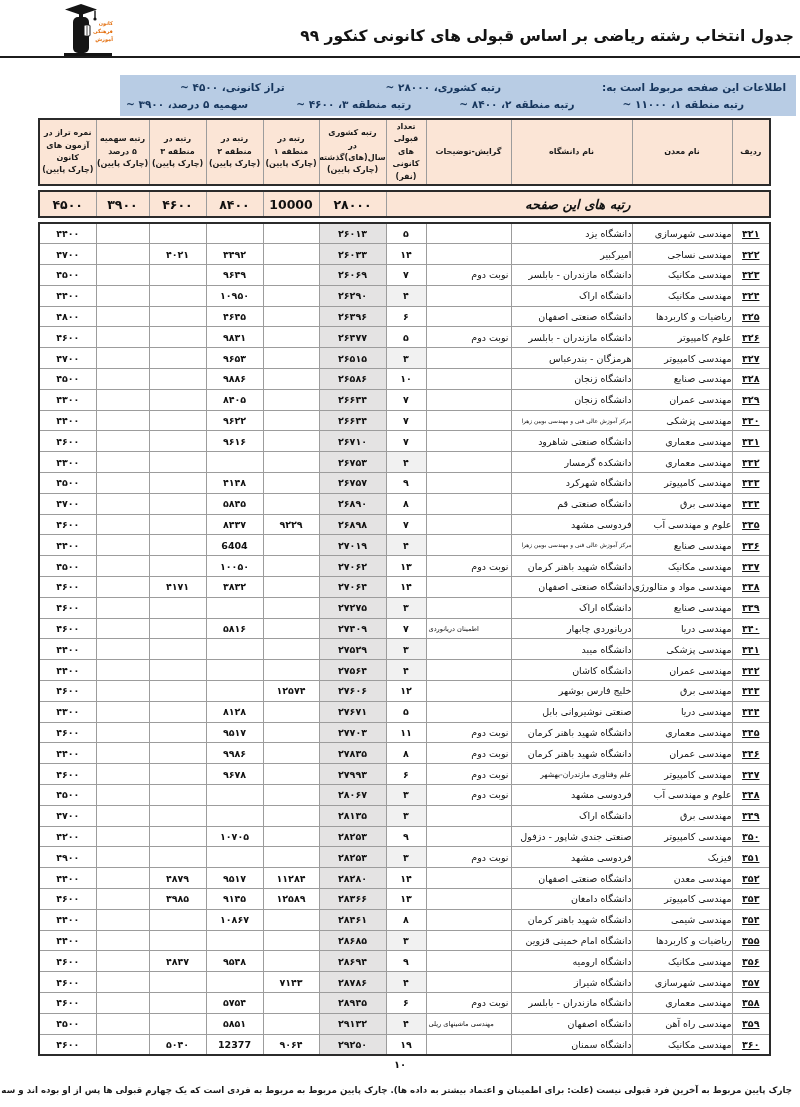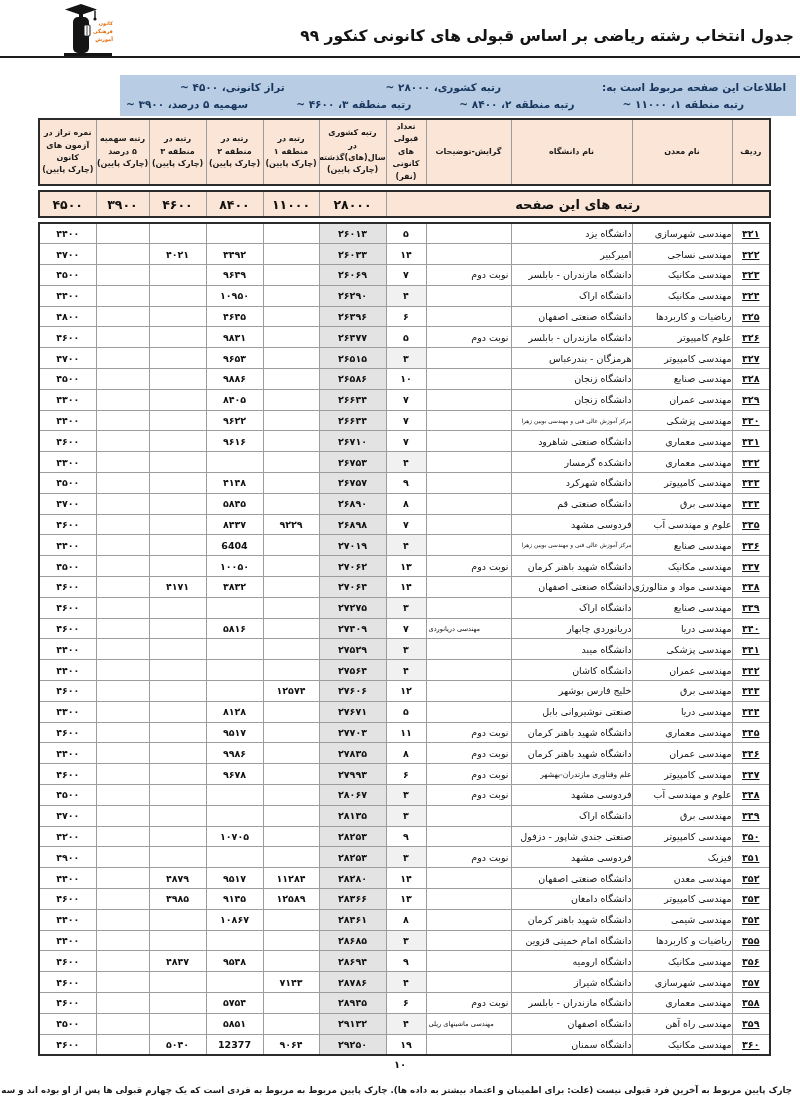--- a/index.html
+++ b/index.html
@@ -46,21 +46,21 @@
   .grid th,.grid td{border:1px solid var(--grid_line);overflow:hidden;white-space:nowrap;padding:0;}
   .hdr th{
     background:var(--header_bg);height:66px;vertical-align:middle;text-align:center;
     font-size:8px;font-weight:bold;line-height:1.55;white-space:pre-line;color:#1a1a1a;
   }
   .sum-table{margin-top:4px;}
   .sum-table td{
     background:var(--header_bg);height:26px;text-align:center;vertical-align:middle;
     font-weight:bold;font-size:12.5px;color:#111;
   }
-  .sum-table td.sum-label{font-size:13px;}
+  .sum-table td.sum-label{font-size:13px;font-style:italic;}
   .data-table{margin-top:4px;}
   .data-table td{height:20.8px;vertical-align:middle;font-size:9.5px;}
   .c-row{font-weight:bold;text-align:center;font-size:9.5px;text-decoration:underline;}
   .c-field{text-align:right;padding:0 3px 0 1px;}
   .c-univ{text-align:right;padding:0 3px 0 1px;}
   .c-univ.small{font-size:7.5px;}
   .c-univ.tiny{font-size:5.8px;}
   .c-note{font-size:8px;}
   .c-note.tag{text-align:right;padding-right:2px;}
   .c-note.spec{font-size:6.6px;text-align:left;padding-left:2px;}
@@ -171,21 +171,21 @@
         <col style="width:56px">
         <col style="width:57px">
       <col style="width:57px">
         <col style="width:53px">
         <col style="width:57px">
     </colgroup>
     <tbody>
         <tr>
       <td class="sum-label" colspan="5">رتبه های این صفحه</td>
       <td>۲۸۰۰۰</td>
-      <td>۱۱۰۰۰</td>
+      <td>10000</td>
       <td>۸۴۰۰</td>
       <td>۴۶۰۰</td>
       <td>۳۹۰۰</td>
       <td>۴۵۰۰</td>
     </tr>
   </tbody>
     </table>
 
   <table class="grid data-table">
     <colgroup>
@@ -446,21 +446,21 @@
           <td class="c-num"></td>
           <td class="c-num"></td>
           <td class="c-num"></td>
           <td class="c-num"></td>
           <td class="c-score">۴۶۰۰</td>
         </tr>
         <tr>
           <td class="c-row">۳۴۰</td>
           <td class="c-field">مهندسی دریا</td>
           <td class="c-univ">دریانوردی چابهار</td>
-          <td class="c-note spec">مهندسی دریانوردی</td>
+          <td class="c-note spec">اطمینان دریانوردی</td>
           <td class="c-count">۷</td>
           <td class="c-nat">۲۷۴۰۹</td>
           <td class="c-num"></td>
           <td class="c-num">۵۸۱۶</td>
           <td class="c-num"></td>
           <td class="c-num"></td>
           <td class="c-score">۴۶۰۰</td>
         </tr>
         <tr>
           <td class="c-row">۳۴۱</td>

